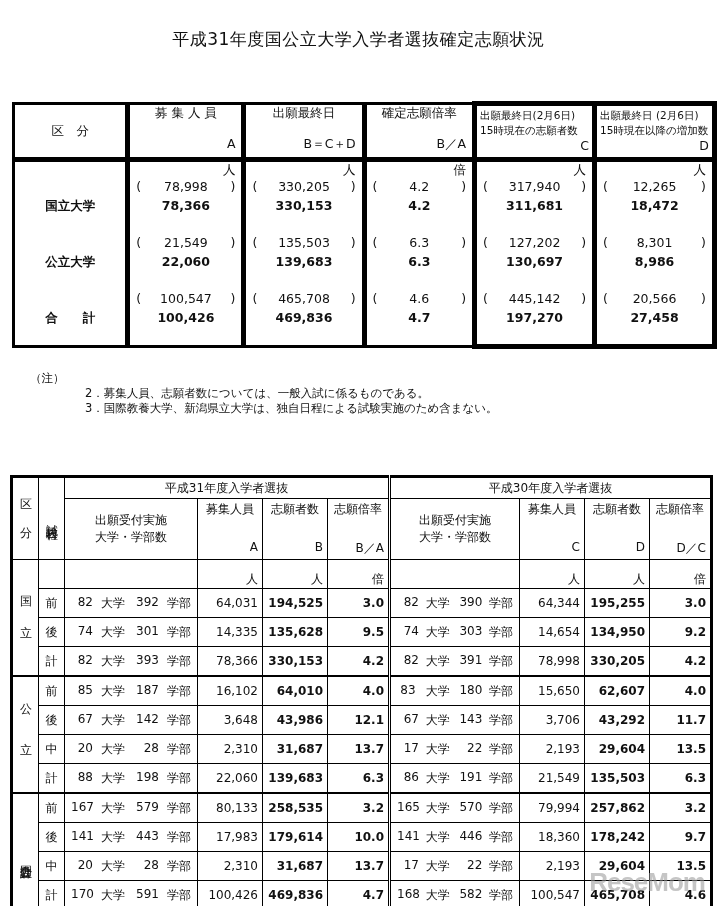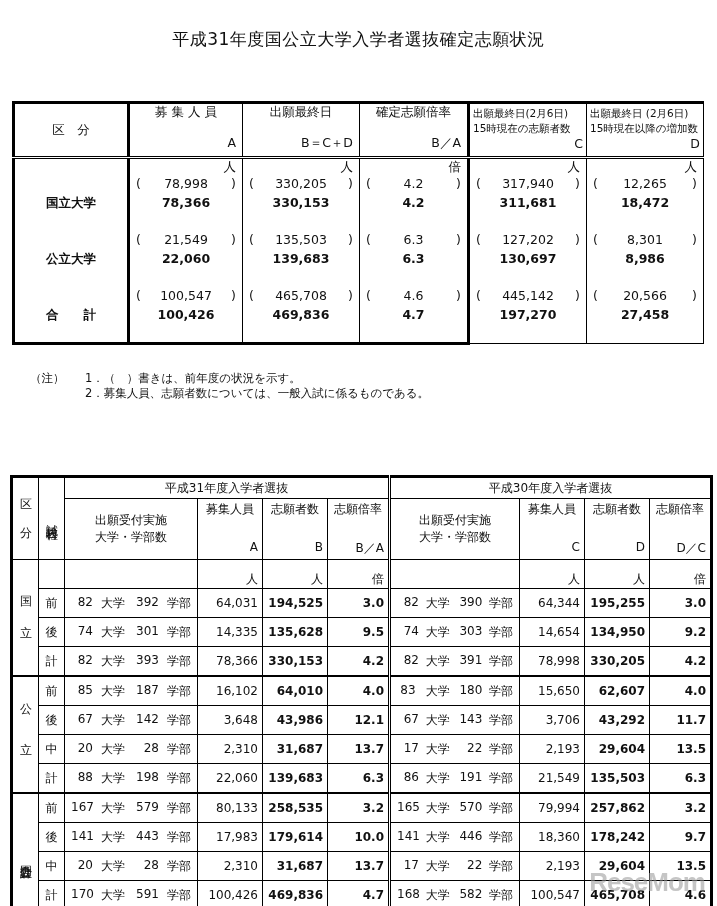--- a/index.html
+++ b/index.html
@@ -3,21 +3,21 @@
 <meta charset="utf-8">
 <style>
   html, body { margin:0; padding:0; background:#ffffff; }
   body { width:717px; height:906px; position:relative; overflow:hidden;
          font-family:"DejaVu Sans", "Liberation Sans", sans-serif; color:#111; }
   .title { position:absolute; top:28px; left:0; width:717px; text-align:center;
            font-size:17px; letter-spacing:0.5px; }
 
   
   .t1 { position:absolute; left:12px; top:101px; border-collapse:collapse; font-size:12.5px; }
-  .t1 td { border:1px solid #000000; padding:0 6px; vertical-align:top; }
+  .t1 td { border:5px solid #000000; padding:0 6px; vertical-align:top; }
   .hdr-c { text-align:center; }
   .hdr-small { font-size:10.5px; line-height:15px; padding:2px 3px !important; }
   .letter { text-align:right; display:block; }
   .unit { text-align:right; display:block; height:15px; }
   .prev { display:flex; justify-content:space-between; height:19px; align-items:center; }
   .cur { text-align:center; height:19px; line-height:19px; font-weight:bold; }
   .thick-l { border-left:3px solid #000 !important; }
   .thick-r { border-right:3px solid #000 !important; }
   .thick-t { border-top:3px solid #000 !important; }
   .thick-bt { border-bottom:3px solid #000 !important; }
@@ -201,23 +201,23 @@
           </div>
       <div class="cur">27,458</div>
     </td>
   </tr>
 </tbody>
   </table>
 
 <div class="notes">
   <div class="n1">
       <span class="lead">（注）</span>
-      <span>1．（　）書きは、前年度の状況を示す。</span>
     </div>
   <div class="indent">2．募集人員、志願者数については、一般入試に係るものである。</div>
+  <div class="indent">3．国際教養大学、新潟県立大学は、独自日程による試験実施のため含まない。</div>
 </div>
 
 <table class="t2">
   <tbody>
       <tr>
     <td rowspan="2" class="c" style="width:14px;vertical-align:middle;"><span class="vert" style="letter-spacing:28px">区分</span></td>
     <td rowspan="2" class="c" style="width:14px;vertical-align:middle;"><span class="vert">試験日程</span></td>
     <td colspan="4" class="c" style="height:20px">平成31年度入学者選抜</td>
     <td colspan="4" class="c dbl" style="height:20px">平成30年度入学者選抜</td>
   </tr>

